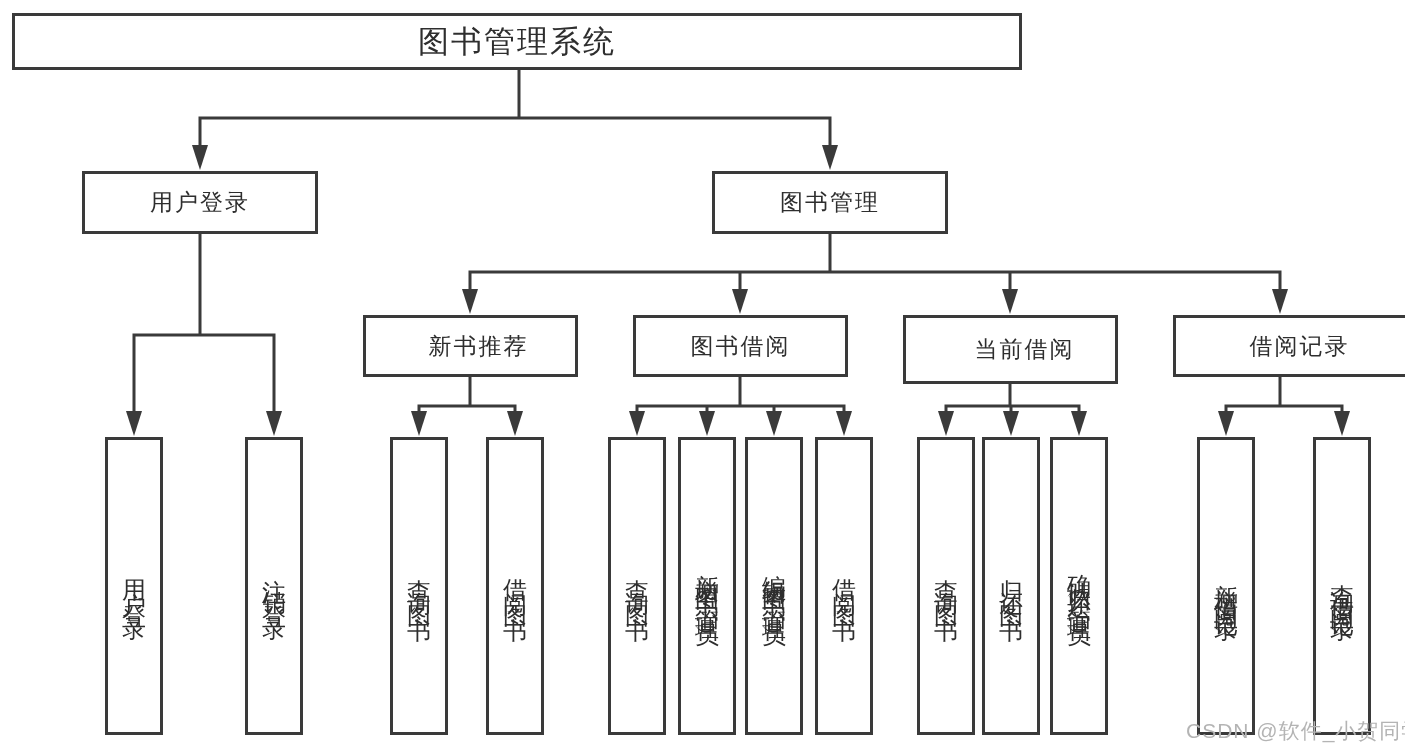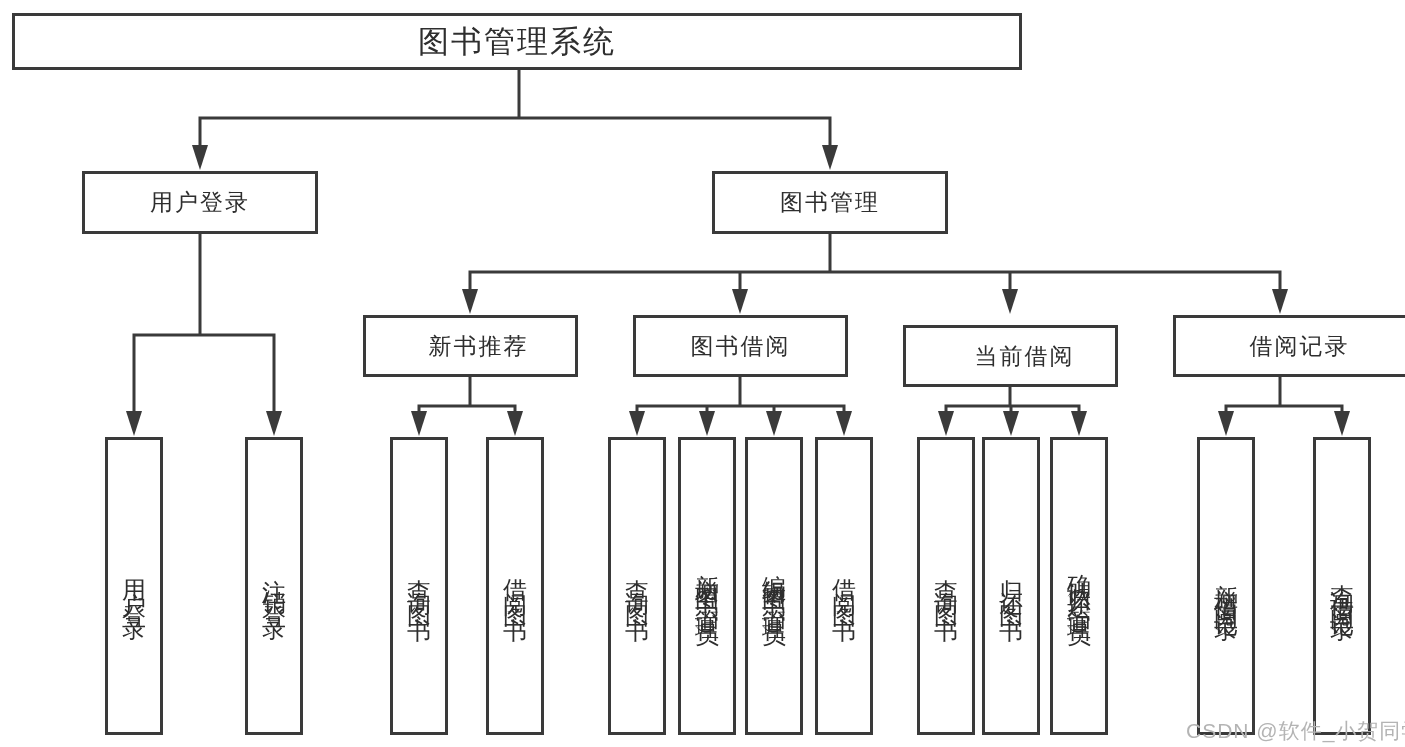--- a/index.html
+++ b/index.html
@@ -114,21 +114,21 @@
   <div class="node" style="left:712px; top:171px; width:236px; height:63px;">
     <span class="h-label">图书管理</span>
   </div>
 
   <div class="node" style="left:363px; top:315px; width:215px; height:62px;padding-left:16px;">
     <span class="h-label">新书推荐</span>
   </div>
   <div class="node" style="left:633px; top:315px; width:215px; height:62px;">
     <span class="h-label">图书借阅</span>
   </div>
-  <div class="node" style="left:903px; top:325px; width:215px; height:62px;padding-left:28px;">
+  <div class="node" style="left:903px; top:315px; width:215px; height:69px;padding-left:28px;">
     <span class="h-label">当前借阅</span>
   </div>
   <div class="node" style="left:1173px; top:315px; width:253px; height:62px;">
     <span class="h-label">借阅记录</span>
   </div>
 
   <div class="node leaf sp-wide" style="left:105px; top:437px; width:58px; height:298px;">
     <span class="v-label">用户登录</span>
   </div>
   <div class="node leaf sp-wide" style="left:245px; top:437px; width:58px; height:298px;">

